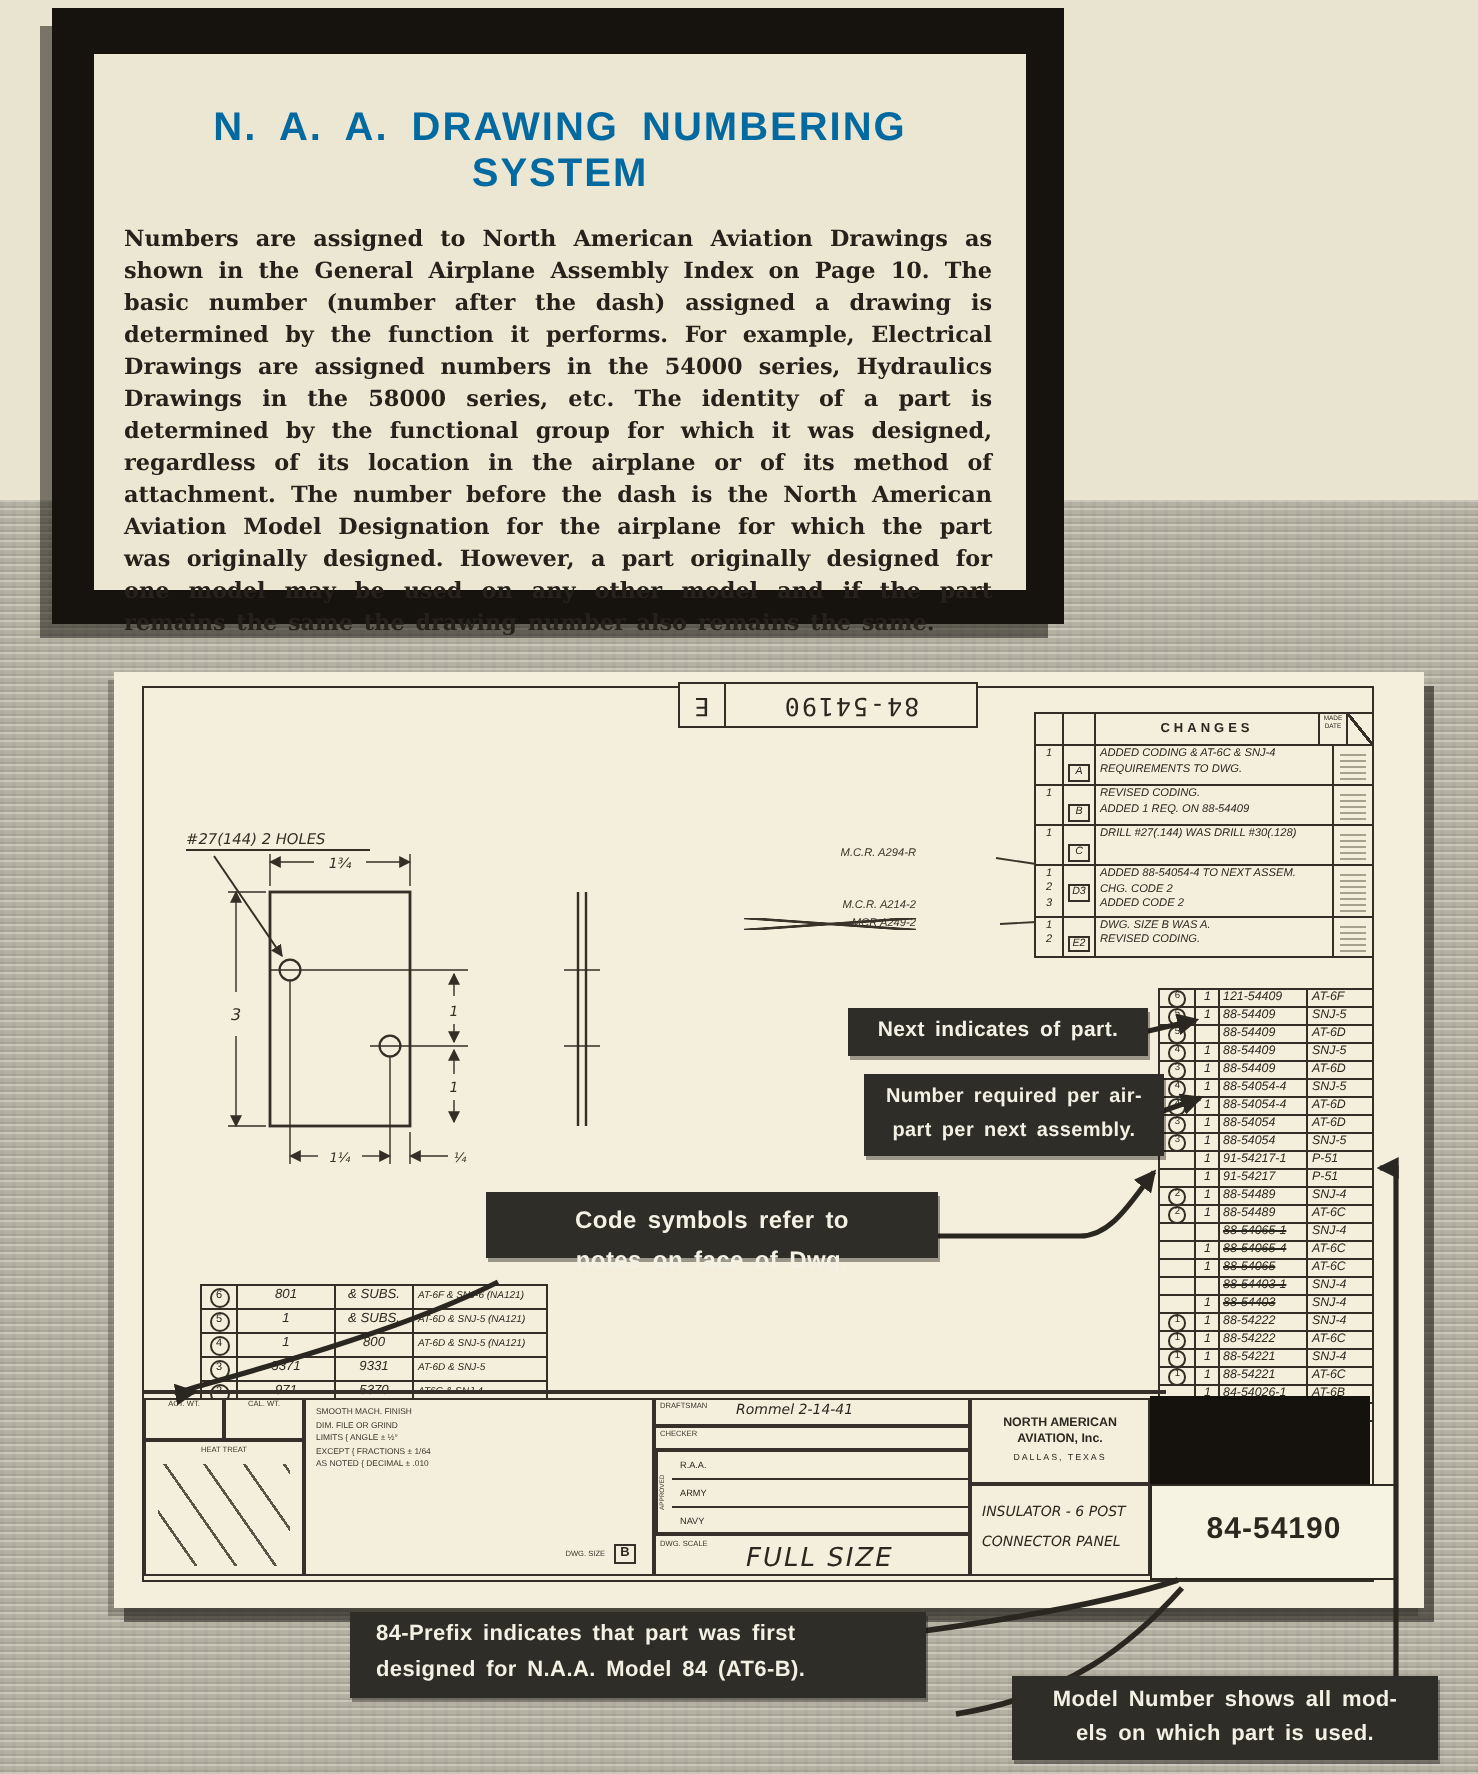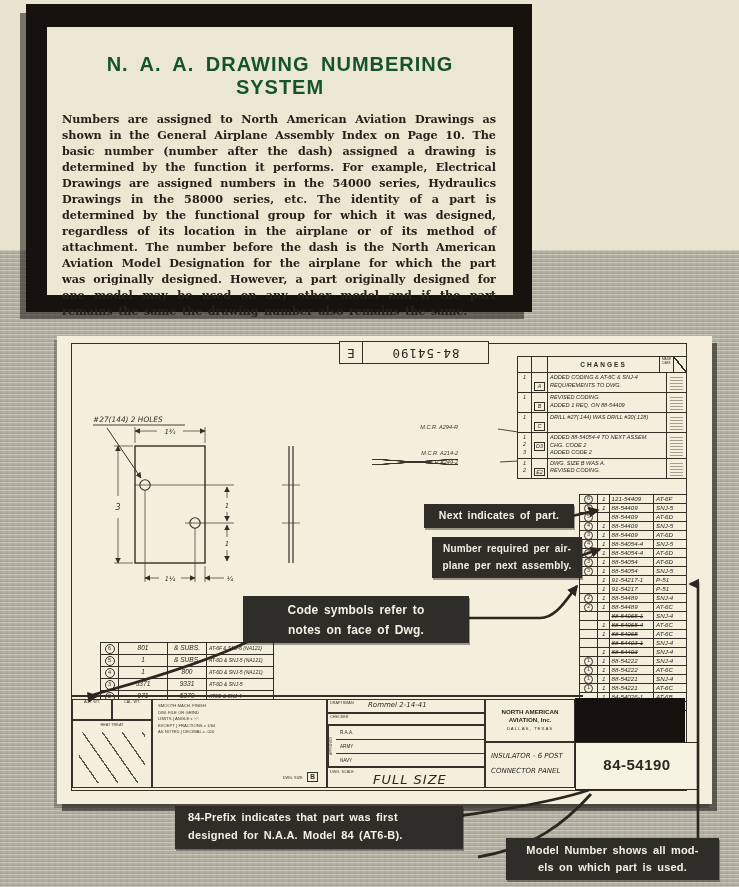--- a/index.html
+++ b/index.html
@@ -8,21 +8,21 @@
   
   .texture{position:absolute;left:0;top:250px;width:739px;height:637px;background-color:#b6b2a3;
     background-image:
       repeating-linear-gradient(0deg, rgba(255,255,255,.28) 0 1px, rgba(0,0,0,.08) 1px 2px, transparent 2px 4px),
       repeating-linear-gradient(90deg, rgba(0,0,0,.03) 0 2px, transparent 2px 6px);}
   
   .header-box{position:absolute;left:26px;top:4px;width:506px;height:308px;background:#16130e;
     box-shadow:-7px 8px 0 -1px rgba(28,25,18,.55);}
   .header-inner{position:absolute;left:21px;top:23px;right:19px;bottom:17px;background:#ece7d3;}
   .header-title{margin:26px 10px 0 10px;text-align:center;font-weight:bold;font-size:20px;
-    letter-spacing:1px;word-spacing:5px;color:#14532d;}
+    letter-spacing:1px;word-spacing:5px;color:#0369a1;}
   .header-body{margin:12px 17px 0 15px;font-family:"DejaVu Serif",serif;font-weight:bold;
     font-size:11.2px;line-height:1.43;text-align:justify;color:#26221b;word-spacing:1.5px;}
   
   .sheet{position:absolute;left:57px;top:336px;width:655px;height:468px;background:#f3efdc;
     box-shadow:5px 7px 0 rgba(30,28,22,.6), -3px 4px 0 rgba(30,28,22,.28);}
   .frame{position:absolute;left:14px;top:7px;width:614px;height:446px;border:1.6px solid #332f26;}
   .stamp{position:absolute;left:282px;top:5px;width:148px;height:21px;display:flex;
     border:1.5px solid #332f26;background:#f3efdc;transform:rotate(180deg);
     font-family:"DejaVu Sans Mono",monospace;}
   .stamp-num{flex:1;text-align:center;font-size:12.5px;line-height:19px;letter-spacing:1px;}
@@ -94,21 +94,21 @@
   .tol-line{font-size:4.2px;line-height:1.55;white-space:nowrap;color:#3a362c;}
   .black-block{position:absolute;left:518px;top:362px;width:110px;height:44px;background:#15120d;}
   .num-box{position:absolute;left:518px;top:406px;width:122px;height:46px;background:#f7f3e2;
     border:1.6px solid #2c2920;text-align:center;font-weight:bold;font-size:15px;line-height:44px;
     letter-spacing:0.5px;}
   
   .callout{position:absolute;background:#2f2d27;color:#f3f0e4;font-weight:bold;z-index:6;
     white-space:pre-line;word-spacing:2px;letter-spacing:0.2px;box-shadow:1px 2px 0 rgba(20,18,14,.4);}
   .co-1{left:424px;top:504px;width:150px;height:24px;font-size:10.5px;line-height:23px;text-align:center;}
   .co-2{left:432px;top:537px;width:150px;height:41px;font-size:10px;line-height:16.5px;text-align:center;padding-top:4px;box-sizing:border-box;}
-  .co-3{left:243px;top:596px;width:226px;height:47px;font-size:12px;line-height:20px;text-align:center;padding-top:4px;box-sizing:border-box;}
+  .co-3{left:243px;top:596px;width:226px;height:33px;font-size:12px;line-height:20px;text-align:center;padding-top:4px;box-sizing:border-box;}
   .co-4{left:175px;top:806px;width:288px;height:43px;font-size:11px;line-height:17.5px;padding:3px 0 0 13px;box-sizing:border-box;}
   .co-5{left:196px;top:847px;width:286px;height:40px;font-size:11px;line-height:16.5px;padding:3px 0 0 12px;box-sizing:border-box;}
   .co-6{left:506px;top:838px;width:213px;height:42px;font-size:11px;line-height:17px;text-align:center;padding-top:4px;box-sizing:border-box;}
   .overlay{position:absolute;left:0;top:0;z-index:5;pointer-events:none;}
   .sketch-svg{position:absolute;left:20px;top:60px;}
   svg text{font-family:"DejaVu Sans",sans-serif;font-style:italic;fill:#332f26;}
 </style>
 </head>
 <body>
 
@@ -581,20 +581,20 @@
       <path d="M 478 857 C 534 848 566 822 591 794" stroke-width="2.8"></path>
     </g>
     <g stroke="#38342a" fill="none" stroke-width="0.9">
       <path d="M 498 429 L 518 432"></path>
       <path d="M 500 462 L 518 461"></path>
     </g>
   </svg>
 
   <div class="callout co-1">Next indicates of part.</div>
   <div class="callout co-2">Number required per air-
-plane per next assembly.</div>
+part per next assembly.</div>
   <div class="callout co-3">Code symbols refer to
 notes on face of Dwg.</div>
   <div class="callout co-4">84-Prefix indicates that part was first
 designed for N.A.A. Model 84 (AT6-B).</div>
   <div class="callout co-6">Model Number shows all mod-
 els on which part is used.</div>
 </div>
 
 </body></html>

